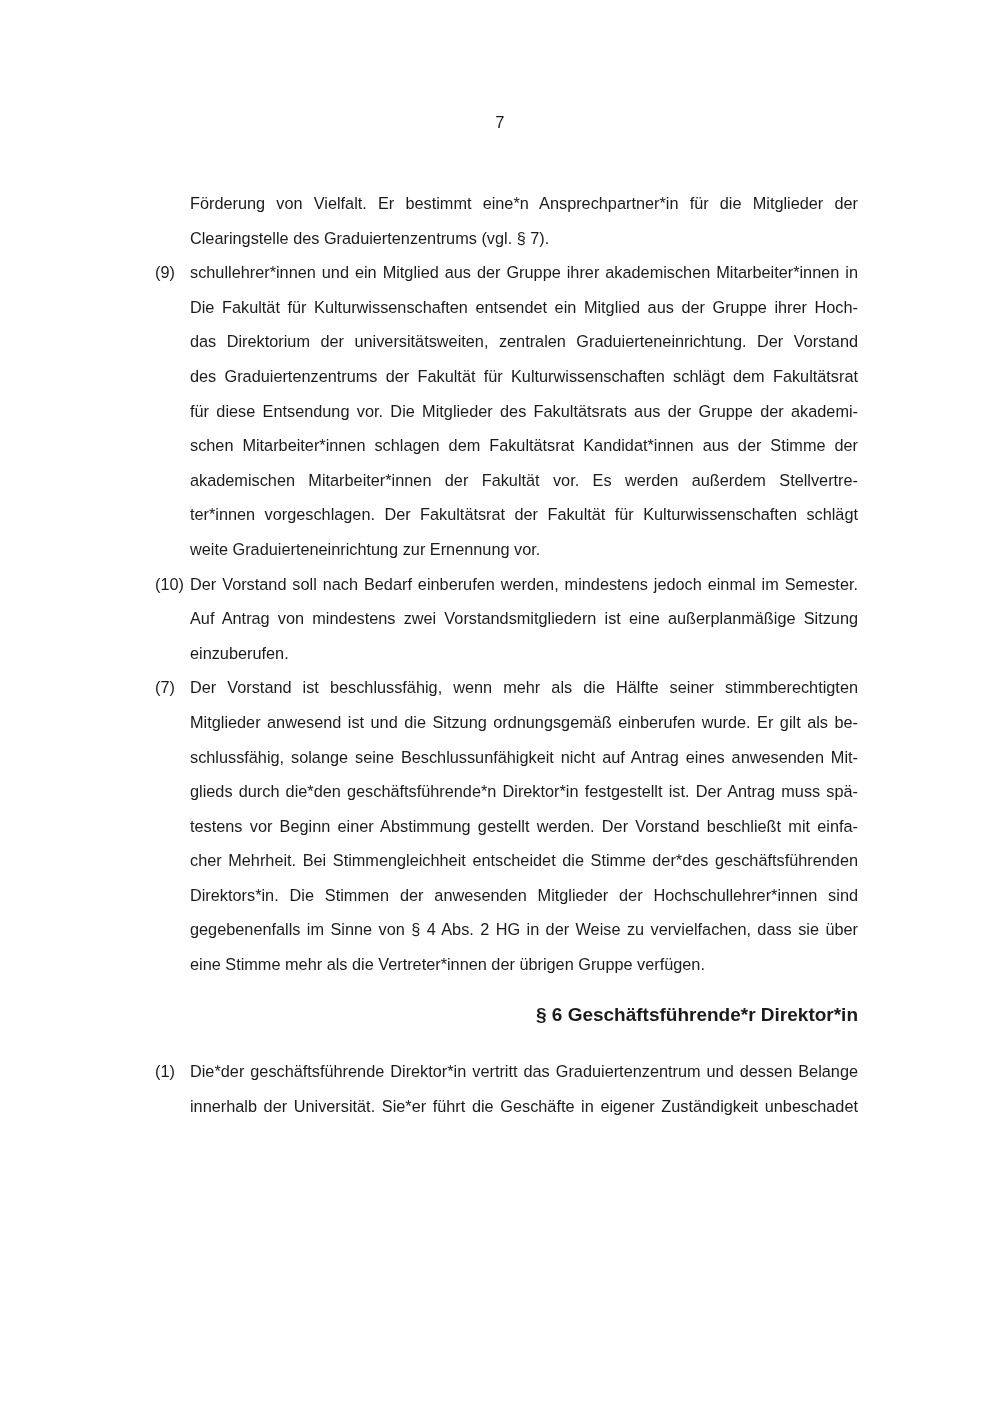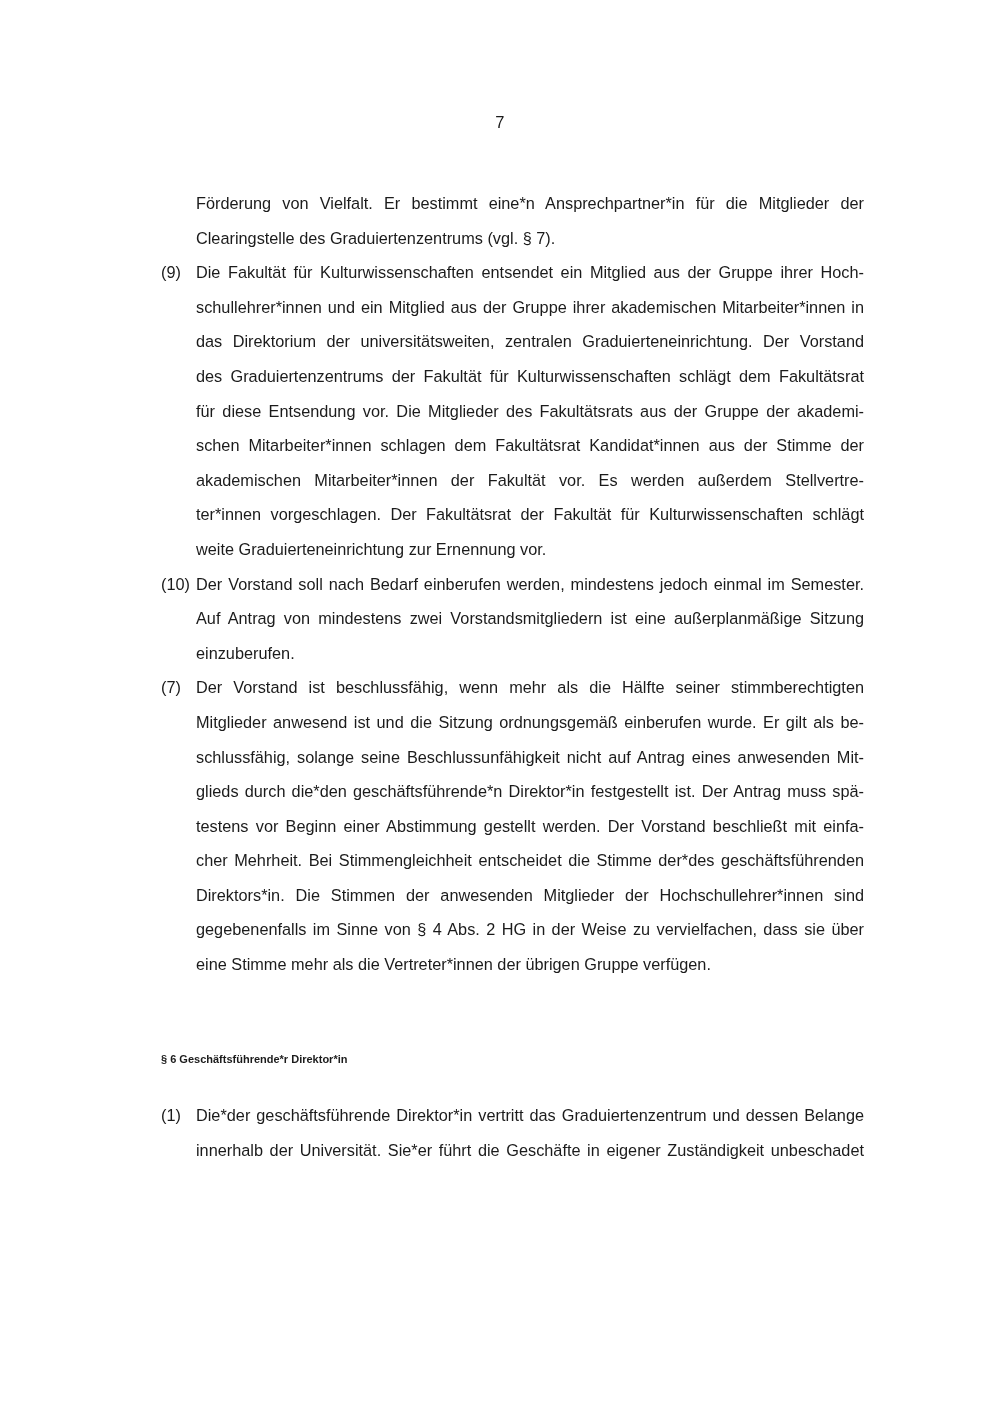--- a/index.html
+++ b/index.html
@@ -26,21 +26,21 @@
     left: 0;
     width: 1000px;
     text-align: center;
     font-size: 16.5px;
     line-height: 24px;
     letter-spacing: 0.5px;
   }
   .content {
     position: absolute;
     top: 186px;
-    left: 161px;
+    left: 155px;
     width: 703px;
     font-size: 16.3px;
     line-height: 34.6px;
   }
   .block {
     display: flex;
     align-items: flex-start;
   }
   .marker {
     flex: 0 0 35px;
@@ -53,24 +53,24 @@
   }
   .line {
     text-align: justify;
     text-align-last: justify;
   }
   .line.end {
     text-align: justify;
     text-align-last: left;
   }
   .section-heading {
-    margin: 60px 0 22px 0;
+    margin: 16px 0 22px 0;
     width: 703px;
-    text-align: left;
-    font-size: 11px;
+    text-align: right;
+    font-size: 19px;
     font-weight: bold;
     line-height: 34.6px;
   }
 </style>
 </head>
 <body>
 
 <div class="page">
 
   <div class="page-number">7</div>
@@ -81,22 +81,22 @@
       <div class="marker"></div>
       <div class="lines">
         <div class="line">Förderung von Vielfalt. Er bestimmt eine*n Ansprechpartner*in für die Mitglieder der</div>
         <div class="line end">Clearingstelle des Graduiertenzentrums (vgl. § 7).</div>
       </div>
     </div>
 
     <div class="block">
       <div class="marker">(9)</div>
       <div class="lines">
+        <div class="line">schullehrer*innen und ein Mitglied aus der Gruppe ihrer akademischen Mitarbeiter*innen in</div>
         <div class="line">Die Fakultät für Kulturwissenschaften entsendet ein Mitglied aus der Gruppe ihrer Hoch-</div>
-        <div class="line">schullehrer*innen und ein Mitglied aus der Gruppe ihrer akademischen Mitarbeiter*innen in</div>
         <div class="line">das Direktorium der universitätsweiten, zentralen Graduierteneinrichtung. Der Vorstand</div>
         <div class="line">des Graduiertenzentrums der Fakultät für Kulturwissenschaften schlägt dem Fakultätsrat</div>
         <div class="line">für diese Entsendung vor. Die Mitglieder des Fakultätsrats aus der Gruppe der akademi-</div>
         <div class="line">schen Mitarbeiter*innen schlagen dem Fakultätsrat Kandidat*innen aus der Stimme der</div>
         <div class="line">akademischen Mitarbeiter*innen der Fakultät vor. Es werden außerdem Stellvertre-</div>
         <div class="line">ter*innen vorgeschlagen. Der Fakultätsrat der Fakultät für Kulturwissenschaften schlägt</div>
         <div class="line end">weite Graduierteneinrichtung zur Ernennung vor.</div>
       </div>
     </div>
 

